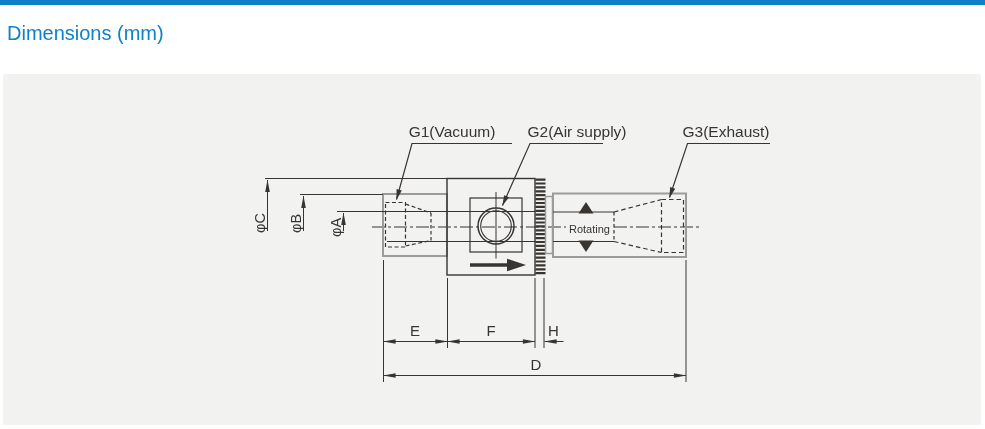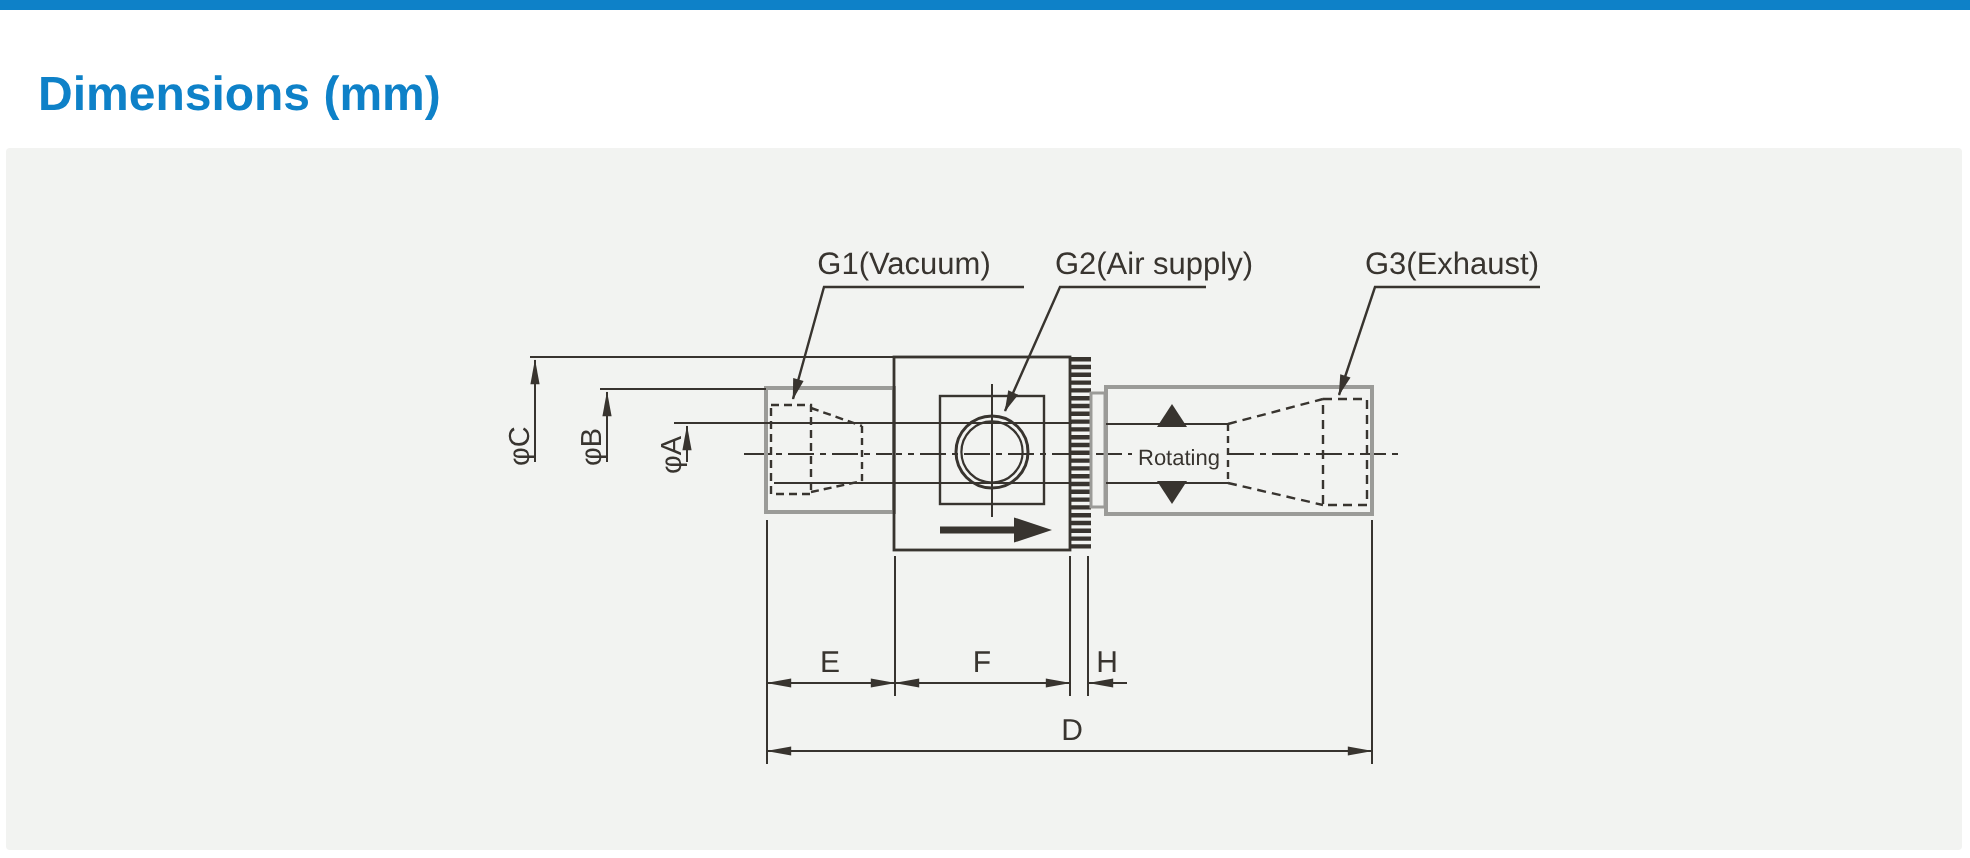--- a/index.html
+++ b/index.html
@@ -5,22 +5,22 @@
   html,body{margin:0;padding:0;background:#ffffff;}
   body{
     width:985px;height:429px;position:relative;overflow:hidden;
     font-family:"Liberation Sans","DejaVu Sans",sans-serif;
   }
   .top-bar{
     position:absolute;left:0;top:0;width:985px;height:5px;
     background:#0e81c8;
   }
   .page-title{
-    position:absolute;left:7px;top:22px;margin:12px;
-    font-size:24px;font-weight:bold;color:#0e81c8;
+    position:absolute;left:7px;top:22px;margin:0;
+    font-size:20px;font-weight:normal;color:#0e81c8;
     letter-spacing:0px;
   }
   .diagram-panel{
     position:absolute;left:3px;top:74px;width:978px;height:351px;
     background:#f2f3f1;border-radius:2px;
   }
   svg.drawing{
     position:absolute;left:0;top:0;width:985px;height:429px;
     display:block;
   }

